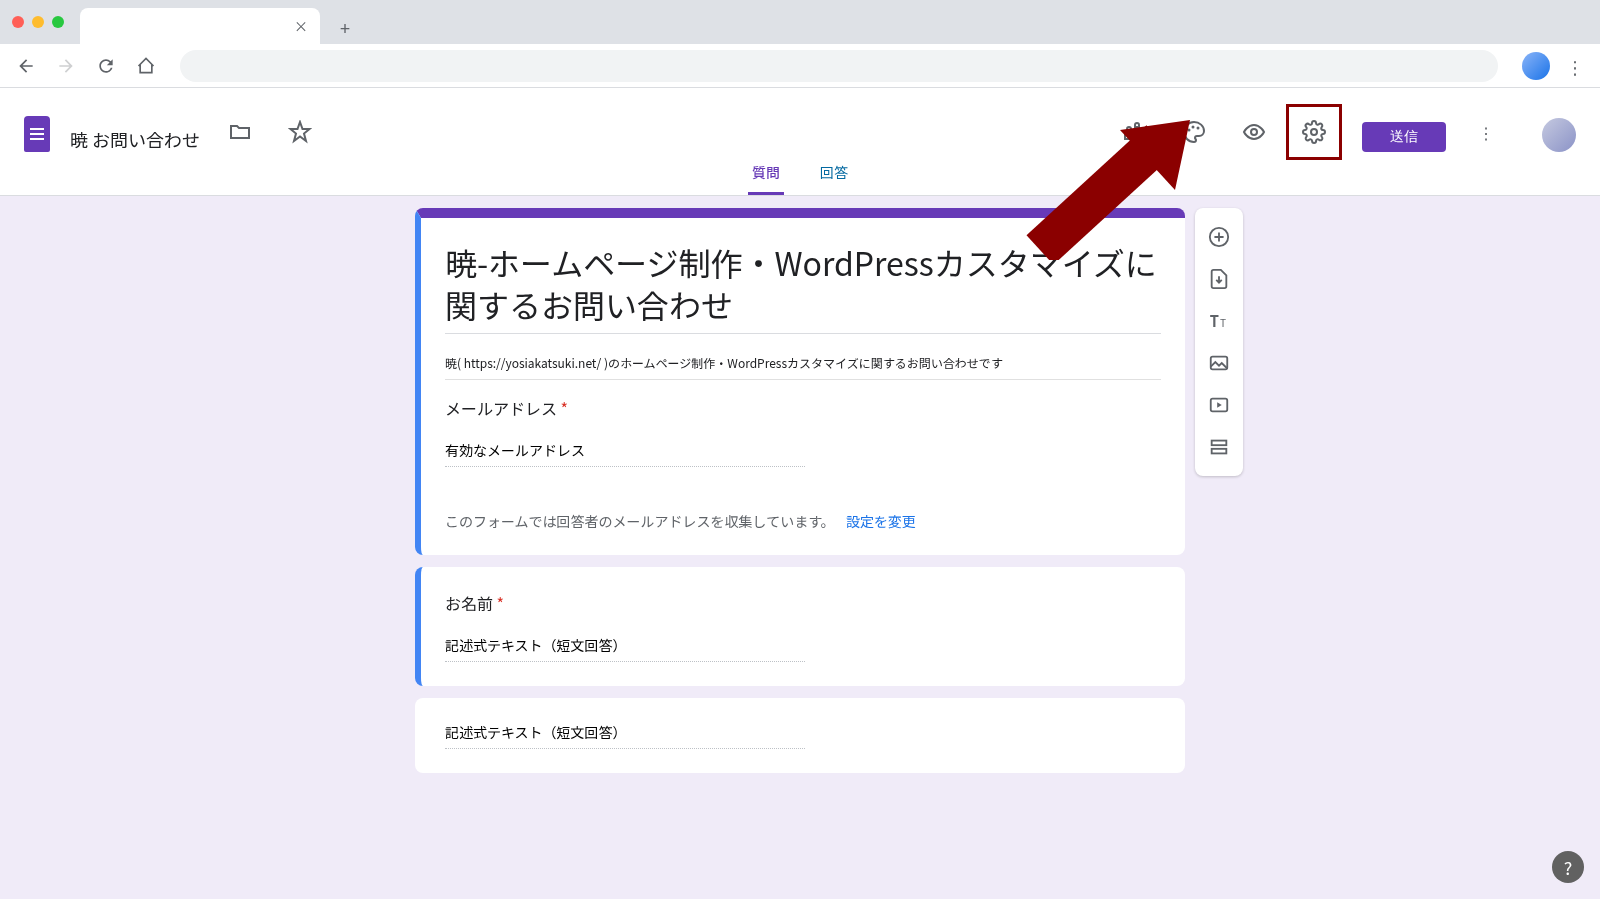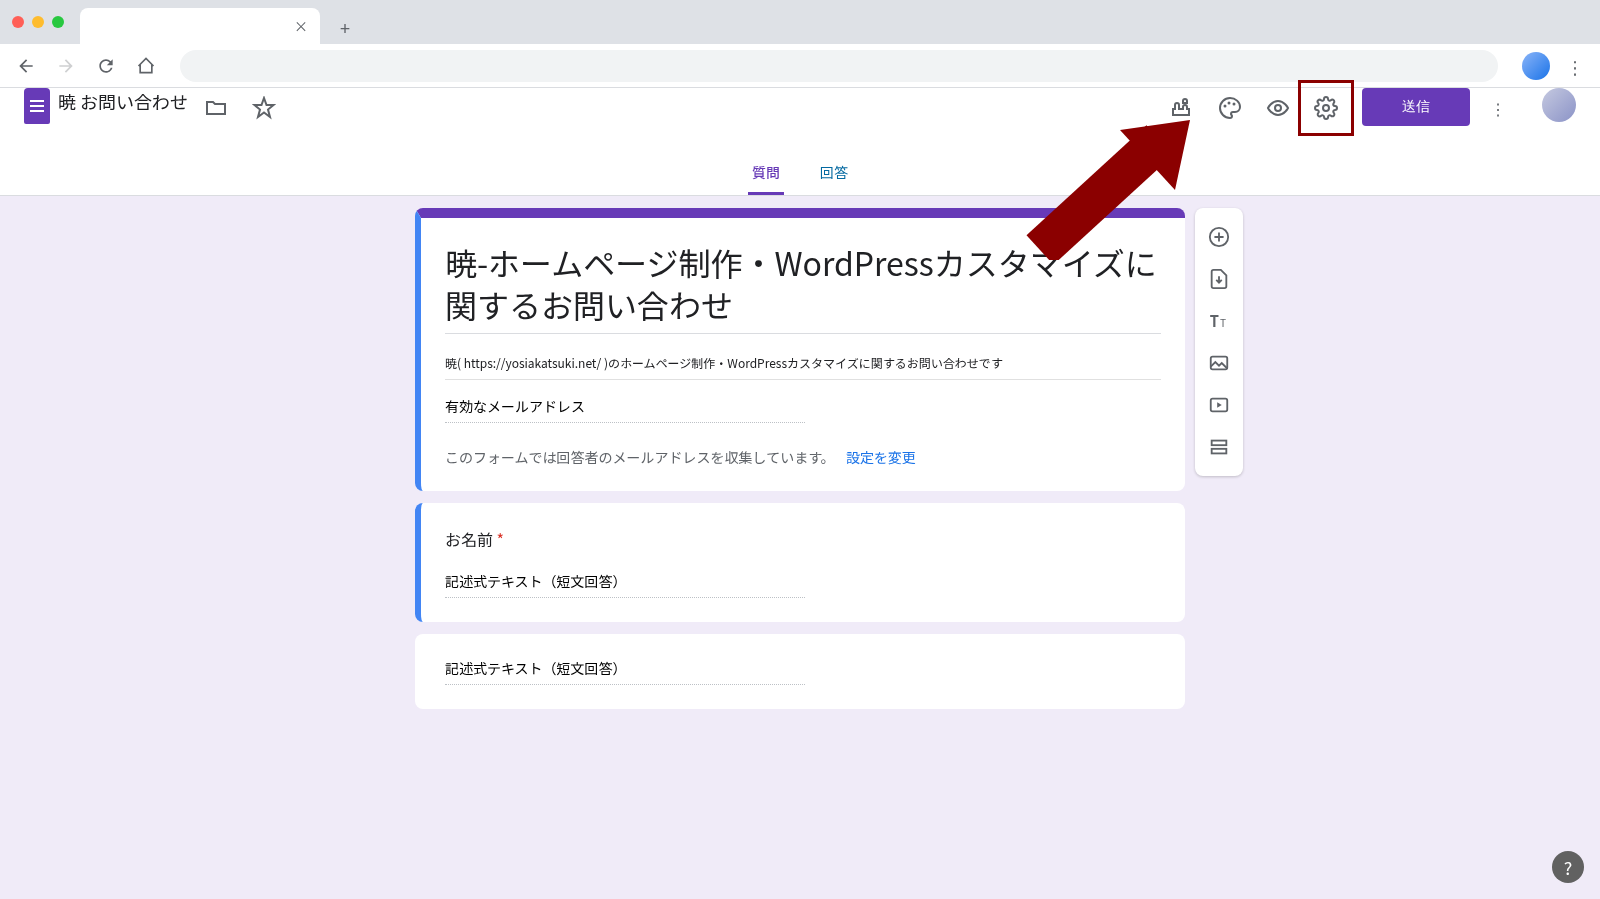--- a/index.html
+++ b/index.html
@@ -17,28 +17,28 @@
 .new-tab { position: absolute; left: 340px; top: 14px; color: #5f6368; font-size: 18px; cursor: pointer; }
 
 .browser-toolbar { height: 44px; background: #fff; display: flex; align-items: center; padding: 0 12px; gap: 12px; border-bottom: 1px solid #dadce0; }
 .nav-btn { width: 28px; height: 28px; display: flex; align-items: center; justify-content: center; color: #5f6368; cursor: pointer; }
 .nav-btn.disabled { opacity: 0.3; }
 .url-bar { flex: 1; height: 32px; background: #f1f3f4; border-radius: 16px; margin: 0 8px; }
 .browser-avatar { width: 28px; height: 28px; border-radius: 50%; background: linear-gradient(135deg, #8ab4f8, #1a73e8); margin-left: 4px; }
 .browser-menu { color: #5f6368; font-size: 18px; padding: 0 4px; }
 
 
-.forms-header { height: 64px; display: flex; align-items: flex-start; padding: 0 24px; gap: 8px; }
+.forms-header { height: 64px; display: flex; align-items: flex-end; padding: 0 24px; gap: 20px; }
 .forms-logo { width: 26px; height: 36px; background: #673ab7; border-radius: 4px 4px 2px 2px; position: relative; }
 .forms-logo::before { content: ''; position: absolute; left: 6px; top: 12px; width: 14px; height: 2px; background: #fff; box-shadow: 0 5px 0 #fff, 0 10px 0 #fff; }
 .forms-title { font-size: 18px; color: #202124; }
 .header-icon { width: 40px; height: 40px; display: flex; align-items: center; justify-content: center; color: #5f6368; cursor: pointer; border-radius: 50%; }
 .header-icon svg { width: 24px; height: 24px; }
 .header-spacer { flex: 1; }
-.send-button { background: #673ab7; color: #fff; border: none; padding: 0 40px; height: 38px; border-radius: 4px; font-size: 14px; cursor: pointer; margin-left: 8px; }
+.send-button { background: #673ab7; color: #fff; border: none; padding: 0 28px; height: 30px; border-radius: 4px; font-size: 14px; cursor: pointer; margin-left: 8px; }
 .user-avatar { width: 34px; height: 34px; border-radius: 50%; background: linear-gradient(135deg, #c5c9e0, #8b93c7); margin-left: 16px; }
 .settings-highlight { position: relative; }
 .settings-highlight::after { content: ''; position: absolute; inset: -8px; border: 3px solid #8b0000; pointer-events: none; }
 
 
 .arrow-annotation { position: absolute; top: 120px; left: 1020px; pointer-events: none; z-index: 100; }
 
 
 .forms-tabs { height: 44px; display: flex; justify-content: center; gap: 32px; border-bottom: 1px solid #dadce0; }
 .forms-tab { display: flex; align-items: center; padding: 0 4px; font-size: 14px; color: #0369a1; cursor: pointer; border-bottom: 3px solid transparent; }
@@ -55,21 +55,21 @@
 
 
 .card { background: #fff; border-radius: 8px; margin-bottom: 12px; padding: 24px; position: relative; border-left: 6px solid transparent; }
 .card.header-card { border-top: 10px solid #673ab7; border-top-left-radius: 8px; border-top-right-radius: 8px; }
 .card.selected { border-left-color: #4285f4; }
 .form-title-text { font-size: 32px; color: #202124; line-height: 1.3; border-bottom: 1px solid #dadce0; padding-bottom: 8px; margin-bottom: 8px; }
 .form-desc { font-size: 12px; color: #202124; padding: 12px 0 8px; border-bottom: 1px solid #e0e0e0; margin-bottom: 16px; }
 .question-label { font-size: 16px; color: #202124; margin-bottom: 20px; }
 .required-asterisk { color: #d93025; }
 .input-placeholder { font-size: 14px; color: #000000; border-bottom: 1px dotted #bdc1c6; padding-bottom: 6px; width: 360px; }
-.email-note { font-size: 14px; color: #5f6368; margin-top: 24px; }
+.email-note { font-size: 14px; color: #5f6368; margin-top: 44px; }
 .email-link { color: #1a73e8; cursor: pointer; margin-left: 8px; }
 
 
 .help-button { position: fixed; bottom: 16px; right: 16px; width: 32px; height: 32px; border-radius: 50%; background: #616161; color: #fff; display: flex; align-items: center; justify-content: center; font-size: 18px; cursor: pointer; }
 </style>
 </head>
 <body>
 
 <div class="browser-chrome">
   <div class="traffic-lights">
@@ -201,20 +201,23 @@
         <svg viewBox="0 0 24 24">
             <rect x="4" y="5" width="16" height="5" fill="none" stroke="currentColor" stroke-width="2"></rect>
             <rect x="4" y="14" width="16" height="5" fill="none" stroke="currentColor" stroke-width="2"></rect>
           </svg>
       </div>
     </div>
 
     <div class="card header-card selected">
       <div class="form-title-text">暁-ホームページ制作・WordPressカスタマイズに関するお問い合わせ</div>
       <div class="form-desc">暁( https://yosiakatsuki.net/ )のホームページ制作・WordPressカスタマイズに関するお問い合わせです</div>
+      <div class="question-label">
+        <span>メールアドレス</span> <span class="required-asterisk">*</span>
+      </div>
       <div class="input-placeholder">有効なメールアドレス</div>
       <div class="email-note">
         <span>このフォームでは回答者のメールアドレスを収集しています。</span>
         <span class="email-link">設定を変更</span>
       </div>
     </div>
 
     <div class="card selected">
       <div class="question-label">
         <span>お名前</span> <span class="required-asterisk">*</span>

